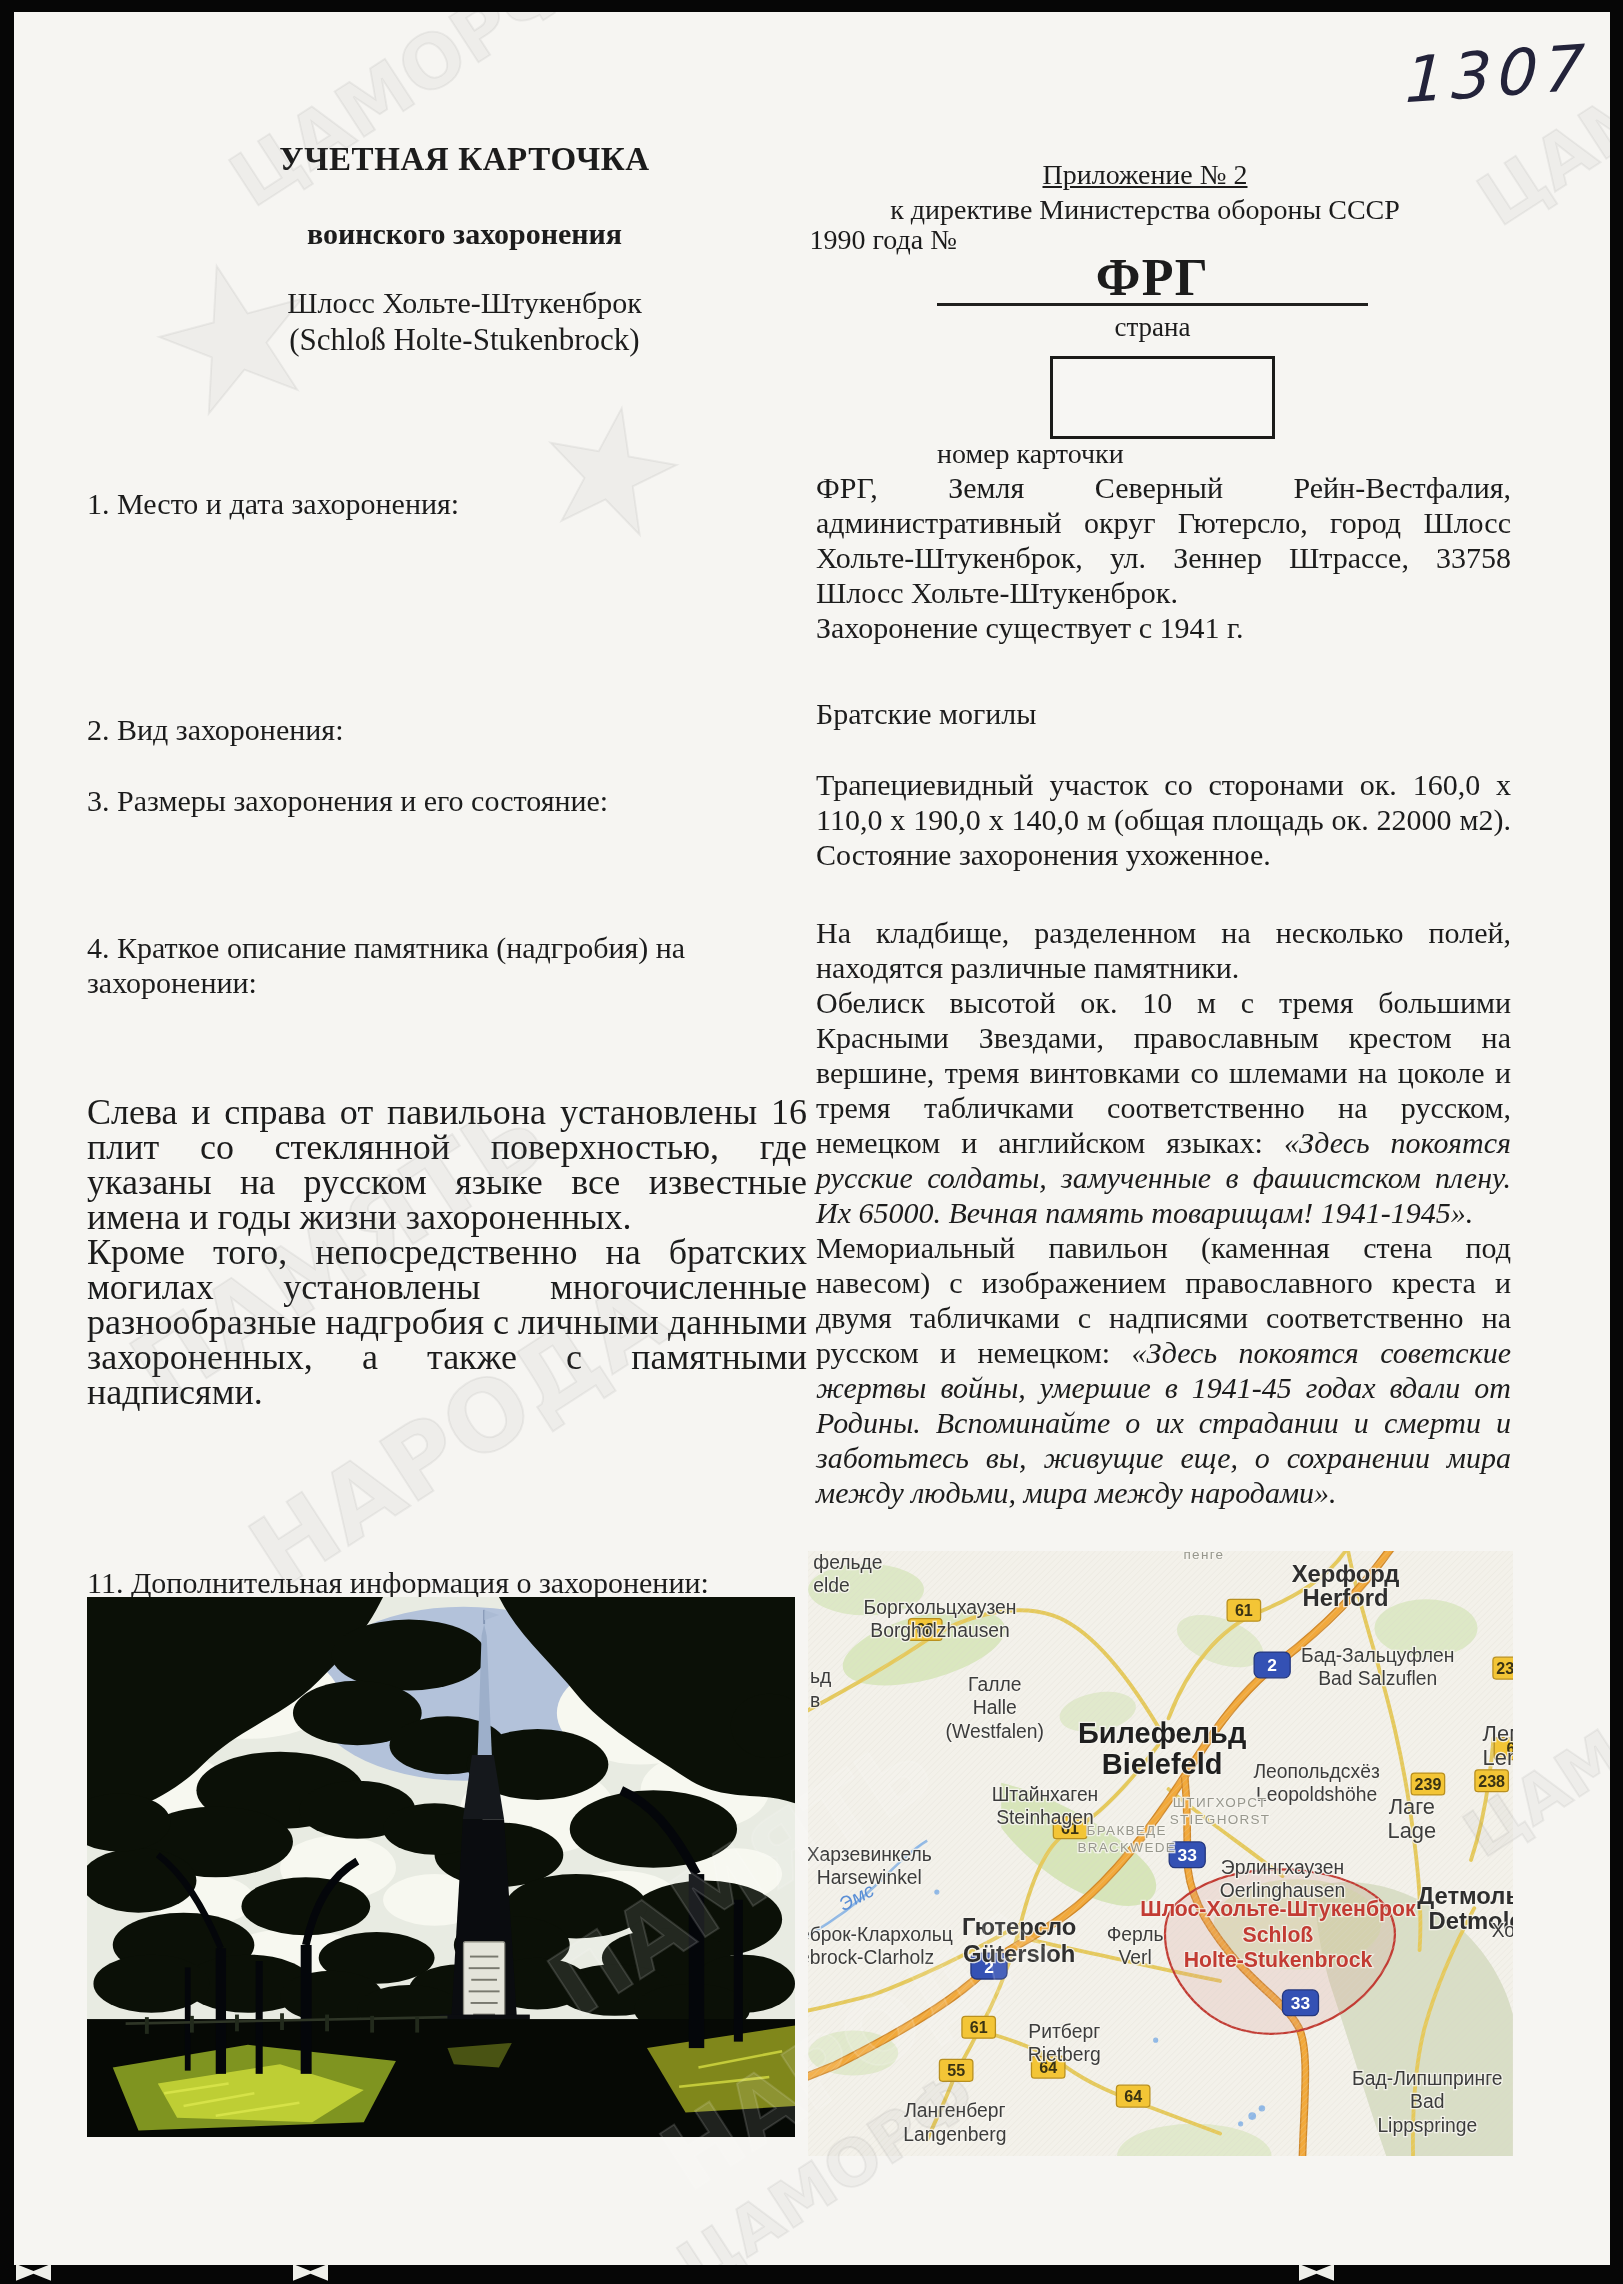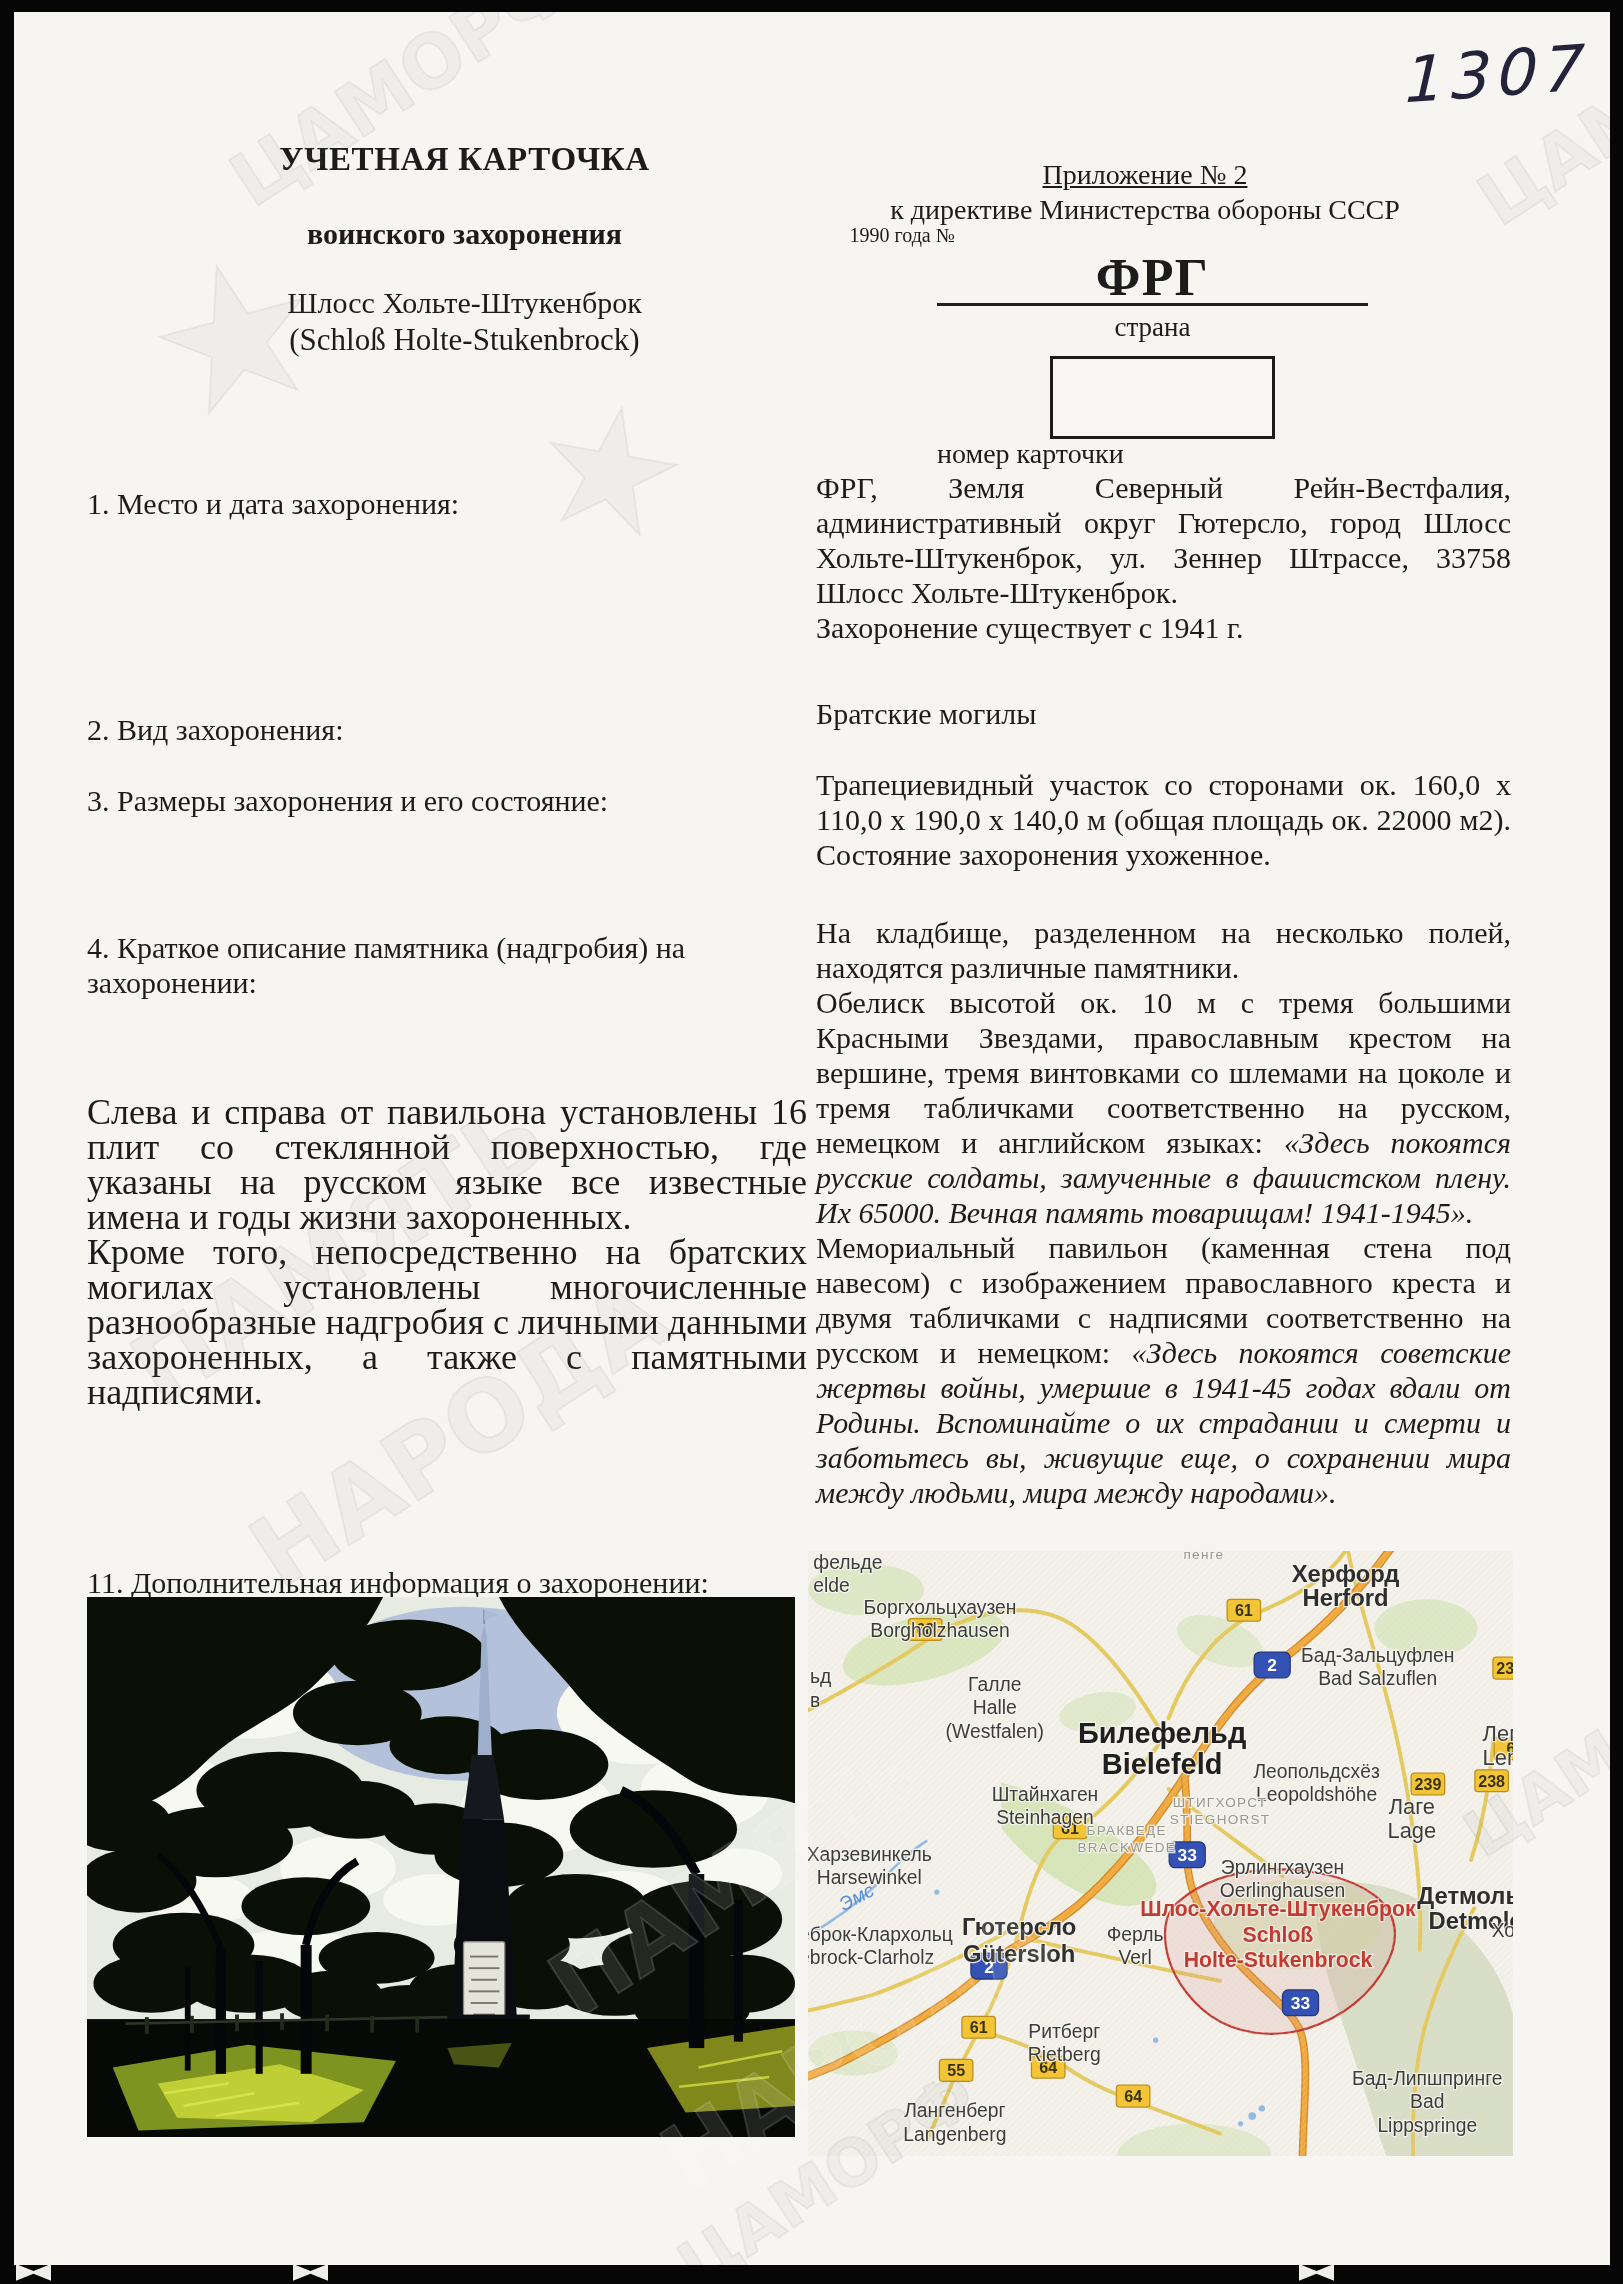--- a/index.html
+++ b/index.html
@@ -14,21 +14,21 @@
   
   .tblock{position:absolute;left:206px;top:129px;width:489px;text-align:center;}
   .t1{font-size:33px;font-weight:bold;letter-spacing:0.6px;}
   .t2{font-size:30px;font-weight:bold;margin-top:39px;}
   .t3{font-size:30px;margin-top:35px;}
   .t4{font-size:31px;margin-top:2.6px;}
   .annex{position:absolute;left:780px;top:0;width:702px;height:464px;}
   .a1{position:absolute;top:147px;left:0;width:100%;text-align:center;font-size:28px;}
   .a1 span{text-decoration:underline;}
   .a2{position:absolute;top:182px;left:0;width:100%;text-align:center;font-size:28px;}
-  .a3{position:absolute;top:212px;left:15.5px;font-size:20px;margin-left:40px;}
+  .a3{position:absolute;top:212px;left:15.5px;font-size:28px;}
   .country{position:absolute;top:236px;left:143px;width:431px;text-align:center;
            font-size:52px;font-weight:bold;letter-spacing:1.3px;}
   .cline{position:absolute;top:291px;left:143px;width:431px;height:3.2px;background:#20201e;}
   .strana{position:absolute;top:300px;left:143px;width:431px;text-align:center;font-size:27px;}
   .numbox{position:absolute;top:344px;left:256px;width:219px;height:77px;
           border:3.2px solid #1b1b19;background:#f7f6f3;}
   .numlbl{position:absolute;top:426px;left:143px;width:431px;font-size:28px;}
   .hand{
     position:absolute;left:1391px;top:24.5px;width:232px;
     font-family:"DejaVu Sans",sans-serif;font-size:63px;font-style:italic;

